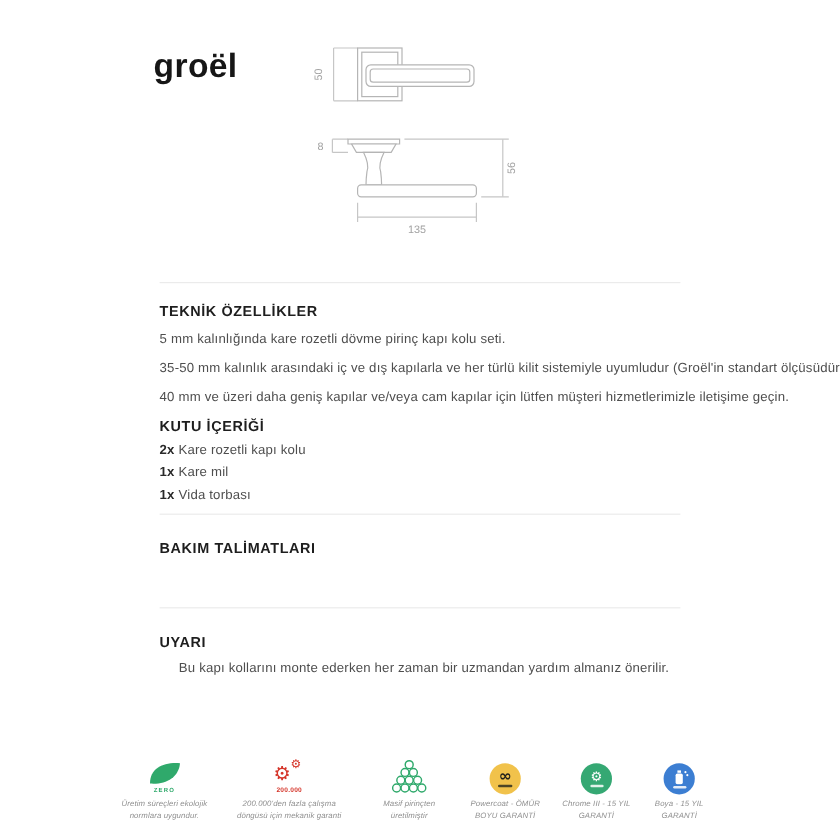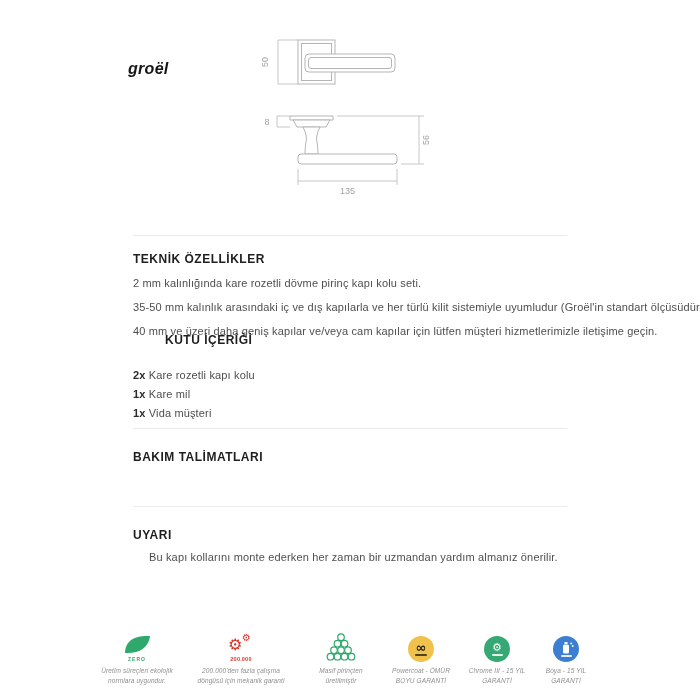--- a/index.html
+++ b/index.html
@@ -1,31 +1,31 @@
 <!DOCTYPE html>
 <html><head>
 <meta charset="utf-8">
 <style>
   html,body{margin:0;padding:0;}
   body{width:700px;height:700px;background:#ffffff;font-family:"Liberation Sans",sans-serif;position:relative;overflow:hidden;}
   .page{position:absolute;inset:0;}
 
-  .logo{position:absolute;left:128px;top:60px;font-size:16px;font-weight:600;color:#161616;letter-spacing:.3px;font-style:italic;}
+  .logo{position:absolute;left:128px;top:39px;font-size:28px;font-weight:600;color:#161616;letter-spacing:.3px;}
 
   .drawing{position:absolute;left:253px;top:31px;}
 
   .rule{position:absolute;left:133px;width:434px;height:1px;background:#ebebeb;}
   .rule1{top:235px;} .rule2{top:428px;} .rule3{top:506px;}
 
   .h{position:absolute;left:133px;font-size:12px;font-weight:700;color:#1e1e1e;letter-spacing:.5px;white-space:nowrap;}
   .t{position:absolute;left:133px;font-size:11px;color:#4e4e4e;letter-spacing:.15px;white-space:nowrap;}
   .t b{color:#2a2a2a;}
 
   .h-tech{top:252px;} .t-tech1{top:277px;} .t-tech2{top:301px;} .t-tech3{top:325px;}
-  .h-box{top:333px;margin-left:32px;} .t-box1{top:369px;} .t-box2{top:388px;} .t-box3{top:407px;}
+  .h-box{top:348px;} .t-box1{top:369px;} .t-box2{top:388px;} .t-box3{top:407px;}
   .h-care{top:450px;} .t-care1{top:475px;}
   .h-warn{top:528px;} .t-warn1{top:551px;padding-left:16px;} .t-warn2{top:573px;} .t-warn3{top:595px;}
 
   .badge{position:absolute;top:628px;width:116px;text-align:center;}
   .b1{left:79px;} .b2{left:183px;} .b3{left:283px;} .b4{left:363px;} .b5{left:439px;} .b6{left:508px;}
   .art{height:34px;display:flex;flex-direction:column;align-items:center;justify-content:flex-end;}
   .cap{font-size:6.5px;font-style:italic;color:#8f8f8f;line-height:1.55;margin-top:4px;letter-spacing:.1px;}
 
   .eco-label{font-size:5px;font-weight:700;color:#2fa96b;letter-spacing:1px;margin-top:1px;}
   .gear-wrap{position:relative;width:26px;height:20px;color:#d5352a;}
@@ -92,28 +92,28 @@
       <line x1="45" y1="138" x2="45" y2="154"></line>
       <line x1="144" y1="138" x2="144" y2="154"></line>
       <line x1="45" y1="150" x2="144" y2="150"></line>
     </g>
     <text x="94.5" y="163" text-anchor="middle" font-size="9" fill="#a2a2a2" font-family="Liberation Sans, sans-serif">135</text>
   </svg>
 
   <div class="rule rule1"></div>
 
   <div class="h h-tech">TEKNİK ÖZELLİKLER</div>
-  <div class="t t-tech1">2 mm kalınlığında kare rozetli dövme pirinç kapı kolu seti.</div>
+  <div class="t t-tech1">5 mm kalınlığında kare rozetli dövme pirinç kapı kolu seti.</div>
   <div class="t t-tech2">35-50 mm kalınlık arasındaki iç ve dış kapılarla ve her türlü kilit sistemiyle uyumludur (Groël'in standart ölçüsüdür).*</div>
   <div class="t t-tech3">40 mm ve üzeri daha geniş kapılar ve/veya cam kapılar için lütfen müşteri hizmetlerimizle iletişime geçin.</div>
 
   <div class="h h-box">KUTU İÇERİĞİ</div>
   <div class="t t-box1"><b>2x</b> <span>Kare rozetli kapı kolu</span></div>
   <div class="t t-box2"><b>1x</b> <span>Kare mil</span></div>
-  <div class="t t-box3"><b>1x</b> <span>Vida müşteri</span></div>
+  <div class="t t-box3"><b>1x</b> <span>Vida torbası</span></div>
 
   <div class="rule rule2"></div>
 
   <div class="h h-care">BAKIM TALİMATLARI</div>
 
   <div class="rule rule3"></div>
 
   <div class="h h-warn">UYARI</div>
   <div class="t t-warn1">Bu kapı kollarını monte ederken her zaman bir uzmandan yardım almanız önerilir.</div>
 

